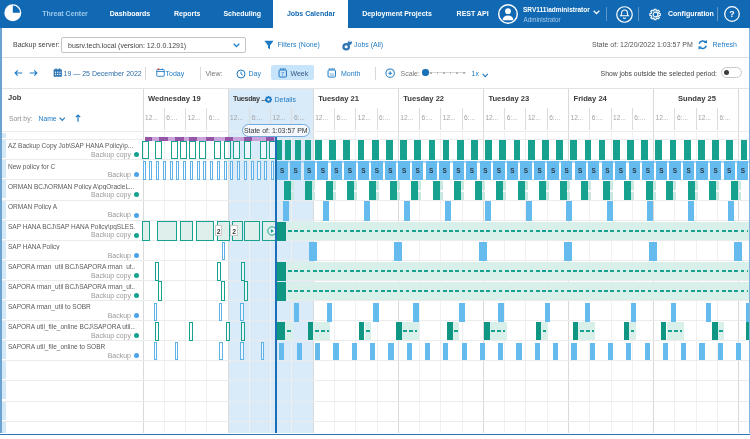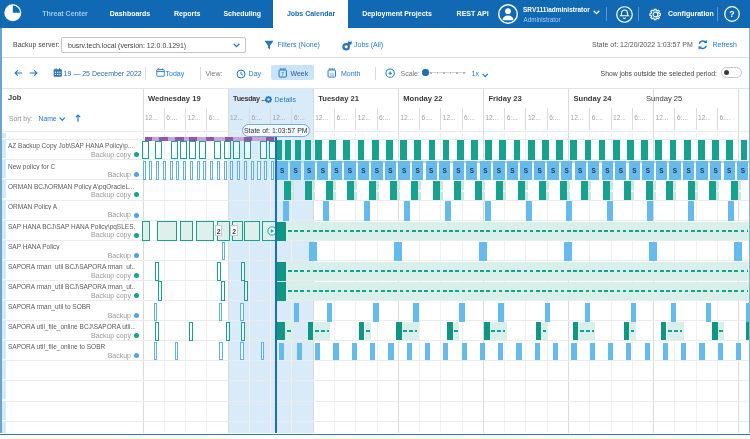--- a/index.html
+++ b/index.html
@@ -67,24 +67,24 @@
 <div class="a" style="left:0.0px;top:320.1px;width:750.0px;height:1.0px;background:#ebebeb;"></div>
 <div class="a" style="left:0.0px;top:340.2px;width:750.0px;height:1.0px;background:#ebebeb;"></div>
 <div class="a" style="left:0.0px;top:360.3px;width:750.0px;height:1.0px;background:#ebebeb;"></div>
 <div class="a" style="left:0.0px;top:380.4px;width:750.0px;height:1.0px;background:#ebebeb;"></div>
 <div class="a" style="left:0.0px;top:400.5px;width:750.0px;height:1.0px;background:#ebebeb;"></div>
 <div class="a" style="left:0.0px;top:420.6px;width:750.0px;height:1.0px;background:#ebebeb;"></div>
 <div class="a" style="left:0.0px;top:130.6px;width:750.0px;height:1.0px;background:#ececec;"></div>
 <div class="t" style="left:148.0px;top:94.5px;font-size:7.6px;color:#3a3a3a;font-weight:bold;">Wednesday 19</div>
 <div class="t" style="left:233.1px;top:95.0px;font-size:7.2px;color:#3a3a3a;font-weight:bold;letter-spacing:-0.3px;">Tuesday ...</div>
 <div class="t" style="left:318.2px;top:94.5px;font-size:7.6px;color:#3a3a3a;font-weight:bold;">Tuesday 21</div>
-<div class="t" style="left:403.3px;top:94.5px;font-size:7.6px;color:#3a3a3a;font-weight:bold;">Monday 22</div>
-<div class="t" style="left:488.4px;top:94.5px;font-size:7.6px;color:#3a3a3a;font-weight:bold;">Friday 23</div>
-<div class="t" style="left:573.5px;top:94.5px;font-size:7.6px;color:#3a3a3a;font-weight:bold;">Sunday 24</div>
-<div class="t" style="left:646px;top:94.5px;font-size:7.6px;color:#3a3a3a;font-weight:normal;">Sunday 25</div>
+<div class="t" style="left:403.3px;top:94.5px;font-size:7.6px;color:#3a3a3a;font-weight:bold;">Tuesday 22</div>
+<div class="t" style="left:488.4px;top:94.5px;font-size:7.6px;color:#3a3a3a;font-weight:bold;">Tuesday 23</div>
+<div class="t" style="left:573.5px;top:94.5px;font-size:7.6px;color:#3a3a3a;font-weight:bold;">Friday 24</div>
+<div class="t" style="left:678px;top:94.5px;font-size:7.6px;color:#3a3a3a;font-weight:bold;">Sunday 25</div>
 <svg class="a" style="left:263.5px;top:95px" width="9" height="9" viewBox="0 0 20 20">
       <g fill="#1e7bc4">
         <circle cx="10" cy="10" r="6.5"></circle>
         <rect x="8.4" y="2.2" width="3.2" height="15.6"></rect>
         <rect x="2.2" y="8.4" width="15.6" height="3.2"></rect>
         <rect x="8.4" y="2.2" width="3.2" height="15.6" transform="rotate(45 10 10)"></rect>
         <rect x="8.4" y="2.2" width="3.2" height="15.6" transform="rotate(-45 10 10)"></rect>
       </g>
       <circle cx="10" cy="10" r="8.2" fill="none" stroke="#1e7bc4" stroke-width="0"></circle>
       <circle cx="10" cy="10" r="2.8" fill="#d9eaf8"></circle>

